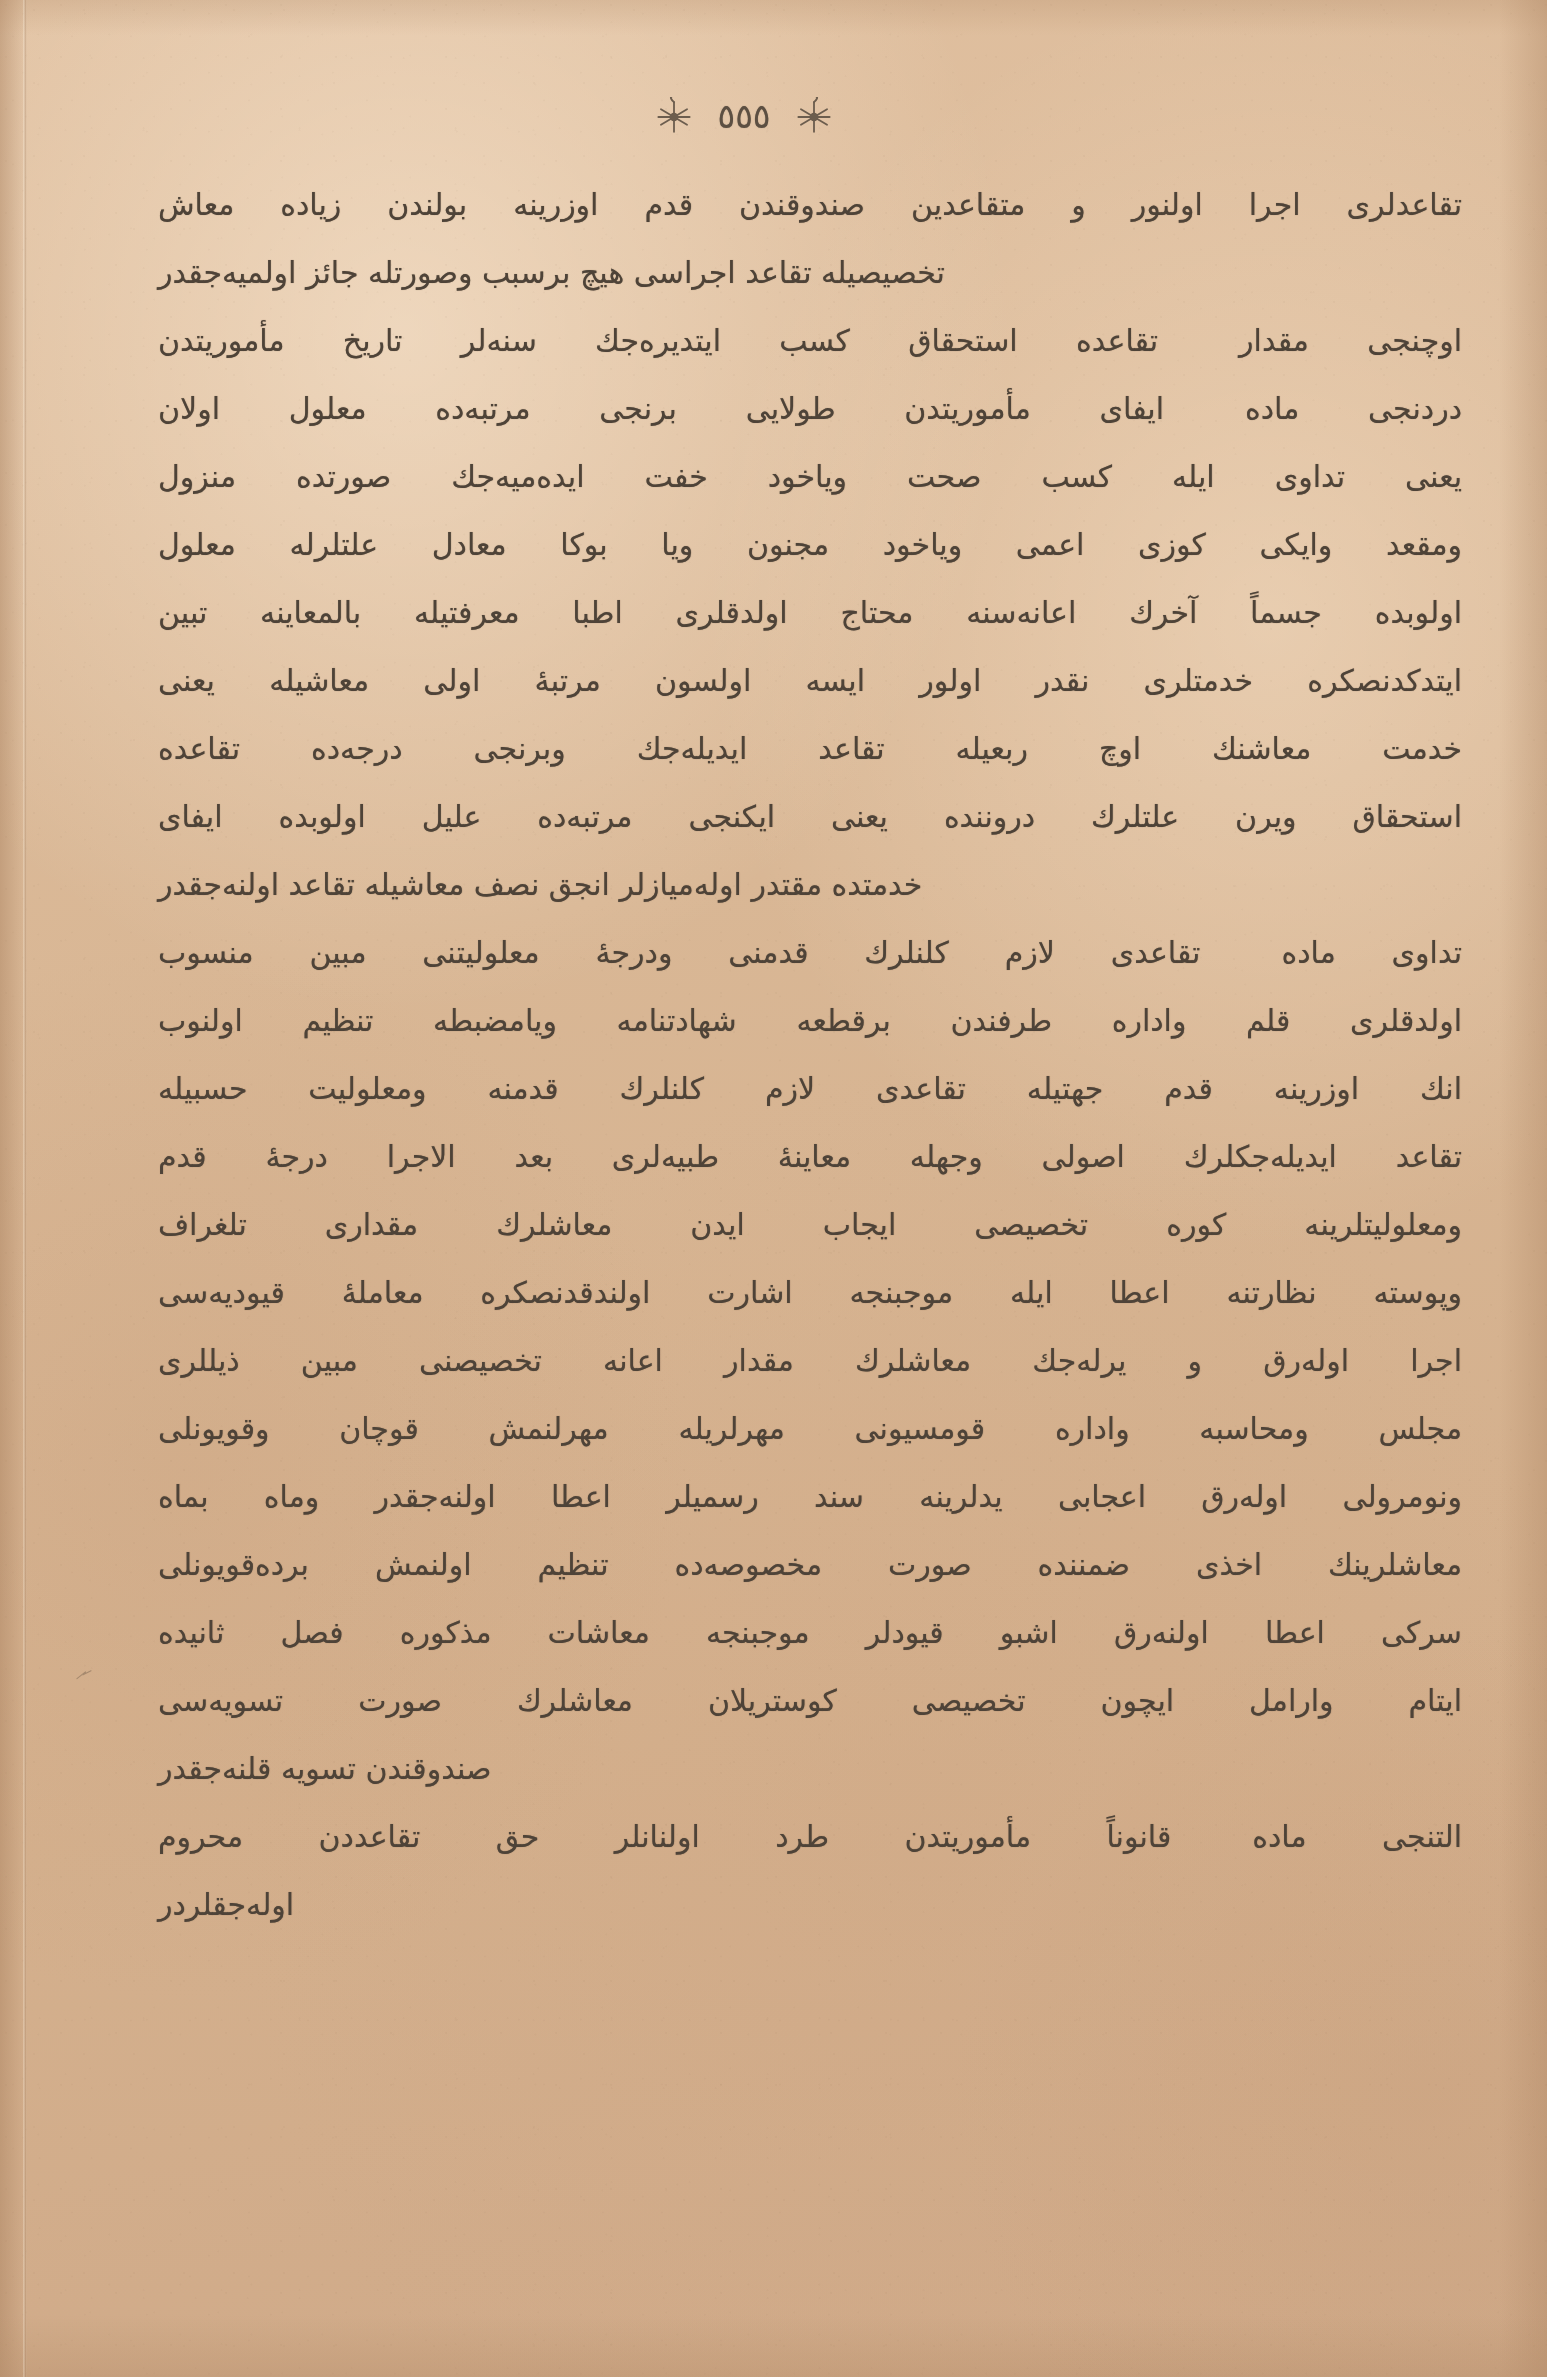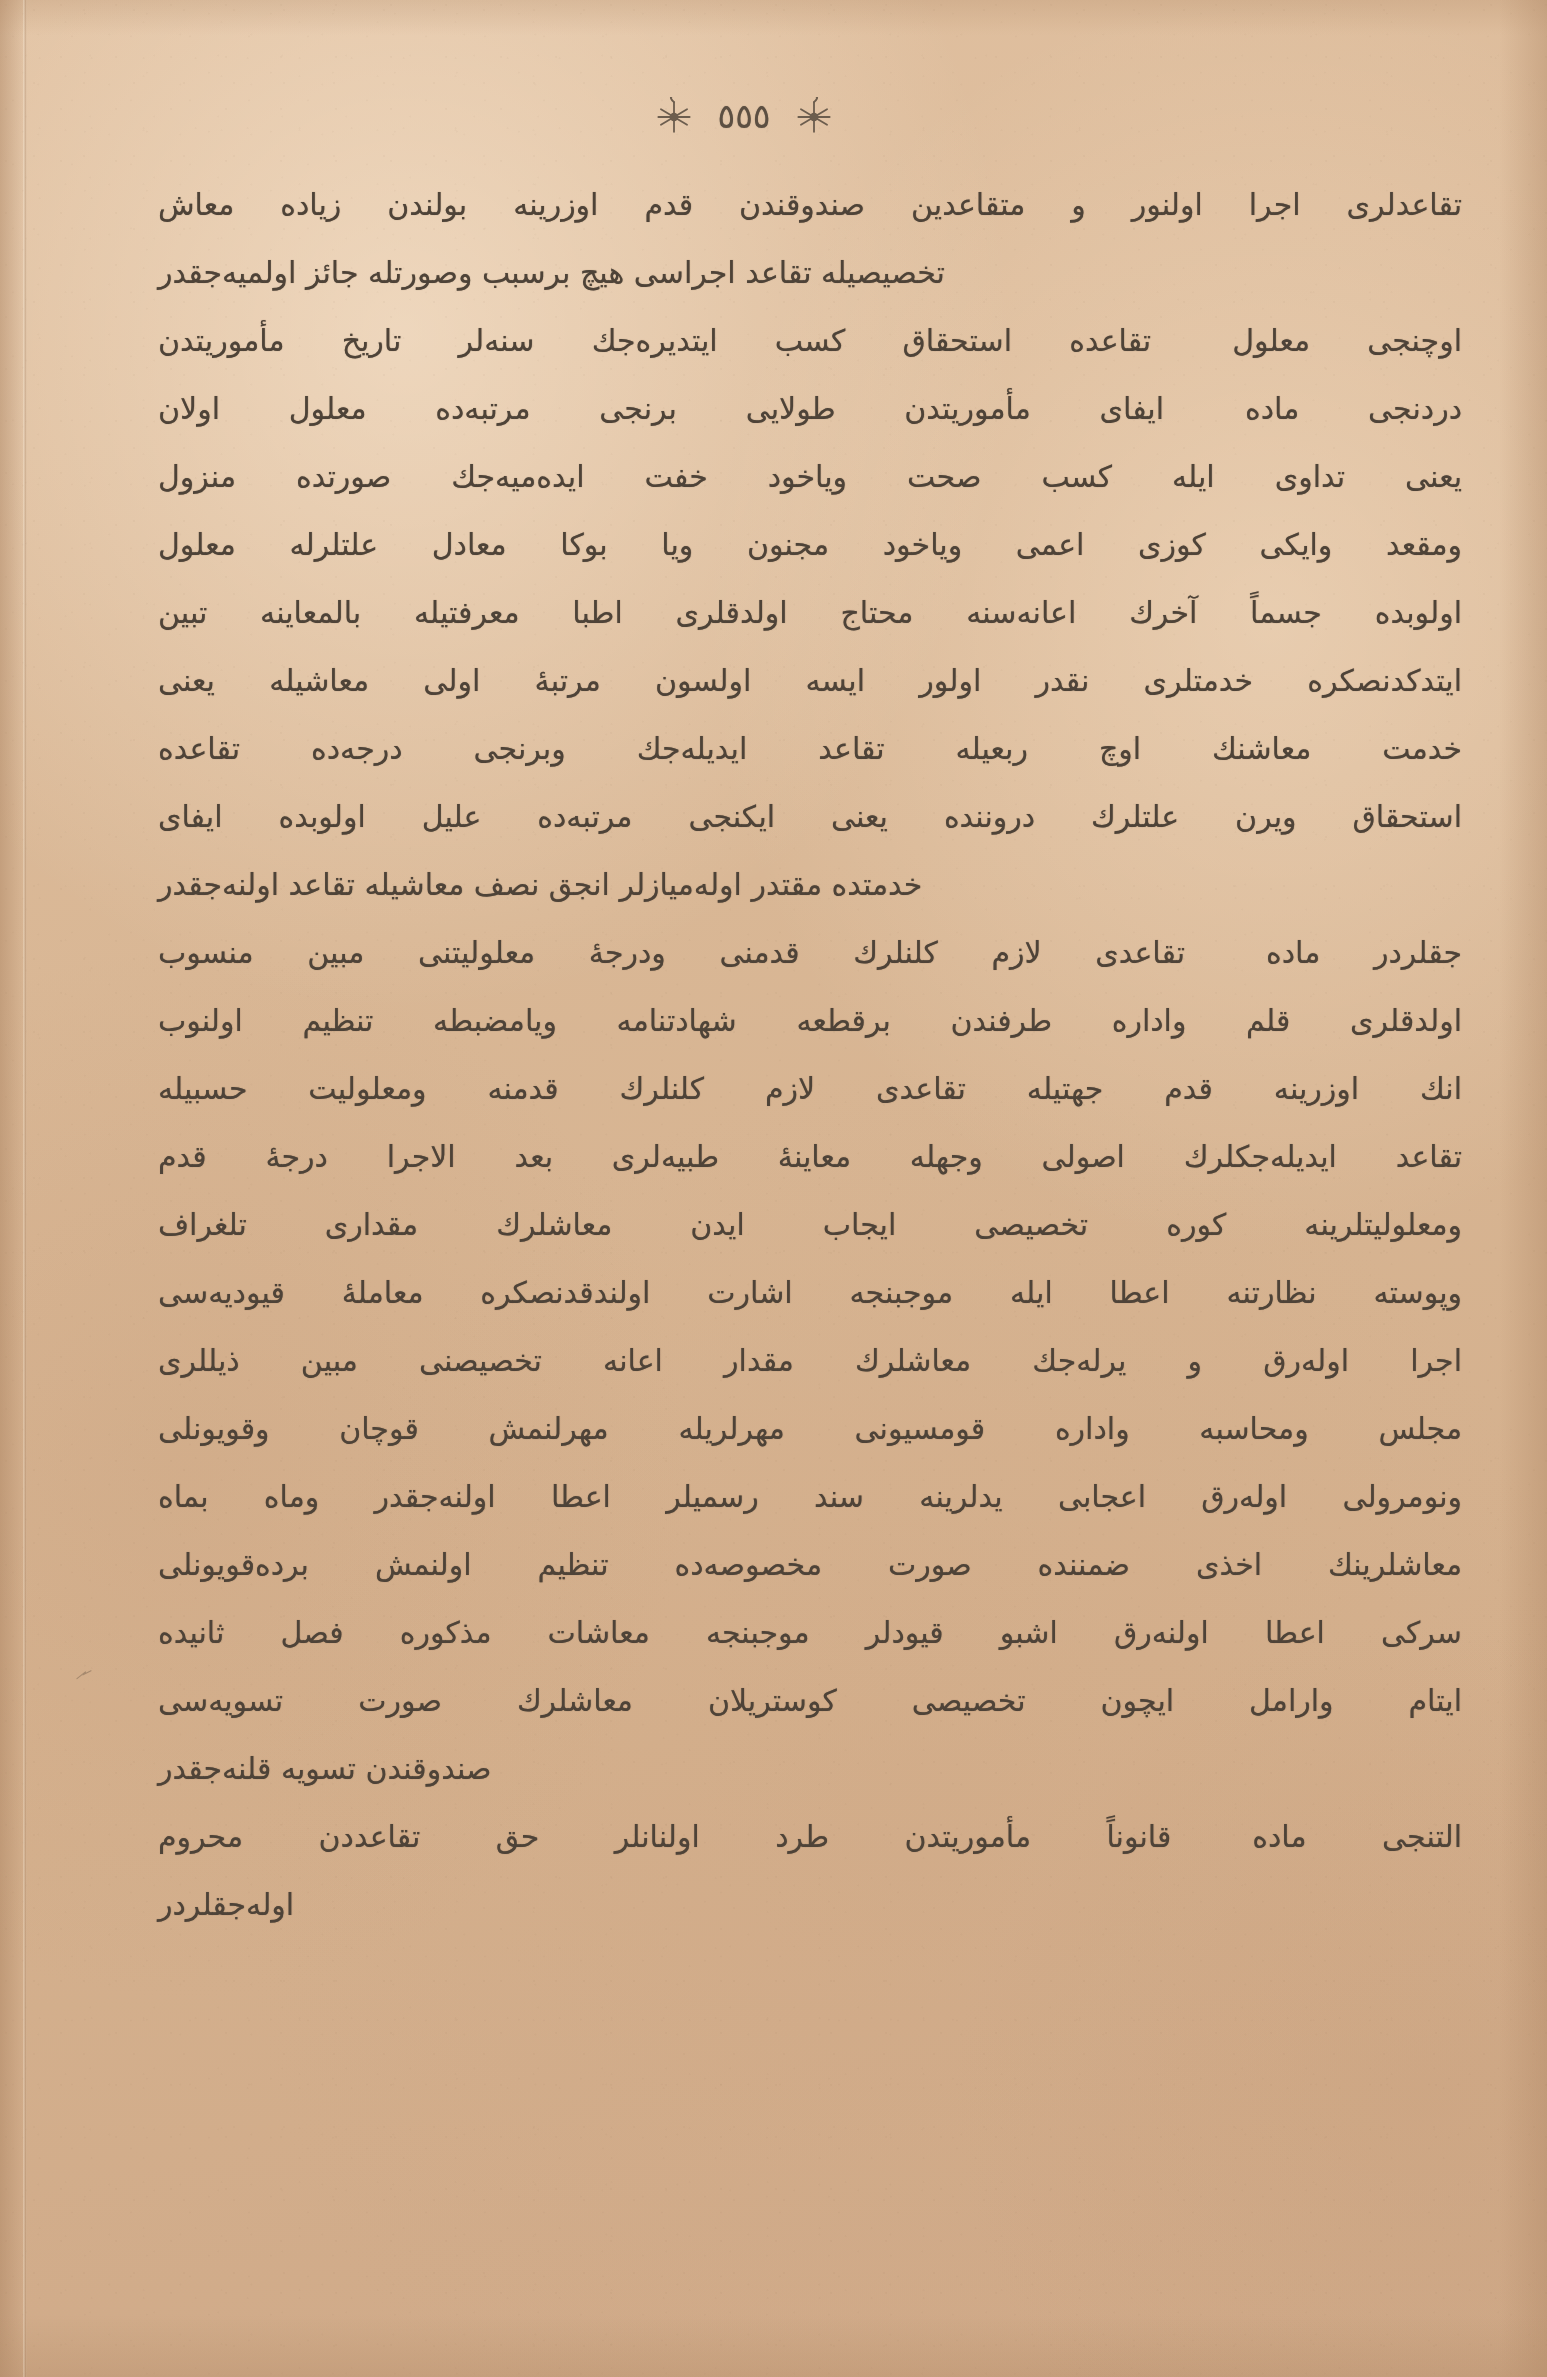--- a/index.html
+++ b/index.html
@@ -218,30 +218,30 @@
             <path d="M23 6 q-5 -5 -3 -6"></path>
           </g>
           <circle cx="23" cy="23" r="5" fill="#5c4f42"></circle>
         </svg>
       </span>
     </div>
 
     <div id="lines">
         <div class="line">تقاعدلری اجرا اولنور و متقاعدین صندوقندن قدم اوزرینه بولندن زیاده معاش</div>
         <div class="line short">تخصیصیله تقاعد اجراسی  هیچ  برسبب وصورتله جائز اولمیه‌جقدر</div>
-        <div class="line"><span class="rubric">اوچنجی معلول</span><span class="gap"></span><span>تقاعده استحقاق کسب ایتدیره‌جك سنه‌لر تاریخ مأموریتدن</span></div>
+        <div class="line"><span class="rubric">اوچنجی مقدار</span><span class="gap"></span><span>تقاعده استحقاق کسب ایتدیره‌جك سنه‌لر تاریخ مأموریتدن</span></div>
         <div class="line"><span class="rubric">دردنجی ماده</span><span class="gap"></span><span>ایفای مأموریتدن طولایی برنجی مرتبه‌ده معلول اولان</span></div>
         <div class="line">یعنی تداوی ایله کسب صحت ویاخود خفت ایده‌میه‌جك صورتده منزول</div>
         <div class="line">ومقعد وایکی کوزی اعمی ویاخود مجنون ویا بوکا معادل علتلرله معلول</div>
         <div class="line">اولوبده جسماً آخرك اعانه‌سنه محتاج اولدقلری اطبا معرفتیله بالمعاینه تبین</div>
         <div class="line">ایتدکدنصکره خدمتلری نقدر اولور ایسه اولسون مرتبهٔ اولی معاشیله یعنی</div>
         <div class="line">خدمت معاشنك اوچ ربعیله تقاعد ایدیله‌جك وبرنجی درجه‌ده تقاعده</div>
         <div class="line">استحقاق ویرن علتلرك دروننده یعنی ایکنجی مرتبه‌ده علیل اولوبده ایفای</div>
         <div class="line short">خدمتده مقتدر اوله‌میازلر انجق نصف معاشیله تقاعد اولنه‌جقدر</div>
-        <div class="line"><span class="rubric">جقلردر ماده</span><span class="gap"></span><span>تقاعدی لازم كلنلرك قدمنی ودرجهٔ معلولیتنی مبین منسوب</span></div>
+        <div class="line"><span class="rubric">تداوی ماده</span><span class="gap"></span><span>تقاعدی لازم كلنلرك قدمنی ودرجهٔ معلولیتنی مبین منسوب</span></div>
         <div class="line">اولدقلری قلم واداره طرفندن برقطعه شهادتنامه ویامضبطه تنظیم اولنوب</div>
         <div class="line">انك اوزرینه قدم جهتیله تقاعدی لازم كلنلرك قدمنه ومعلولیت حسبیله</div>
         <div class="line">تقاعد ایدیله‌جكلرك اصولی وجهله معاینهٔ طبیه‌لری بعد الاجرا درجهٔ قدم</div>
         <div class="line">ومعلولیتلرینه كوره تخصیصی ایجاب ایدن معاشلرك مقداری تلغراف</div>
         <div class="line">وپوسته نظارتنه اعطا ایله موجبنجه اشارت اولندقدنصکره معاملهٔ قیودیه‌سی</div>
         <div class="line">اجرا اولەرق و یرله‌جك معاشلرك مقدار اعانه تخصیصنی مبین ذیللری</div>
         <div class="line">مجلس ومحاسبه واداره قومسیونی مهرلریله مهرلنمش قوچان وقویونلی</div>
         <div class="line">ونومرولی اولەرق اعجابی یدلرینه سند رسمیلر اعطا اولنه‌جقدر وماه بماه</div>
         <div class="line">معاشلرینك اخذی ضمننده صورت مخصوصه‌ده تنظیم اولنمش برده‌قویونلی</div>
         <div class="line">سرکی اعطا اولنەرق اشبو قیودلر موجبنجه معاشات مذکوره  فصل ثانیده</div>

